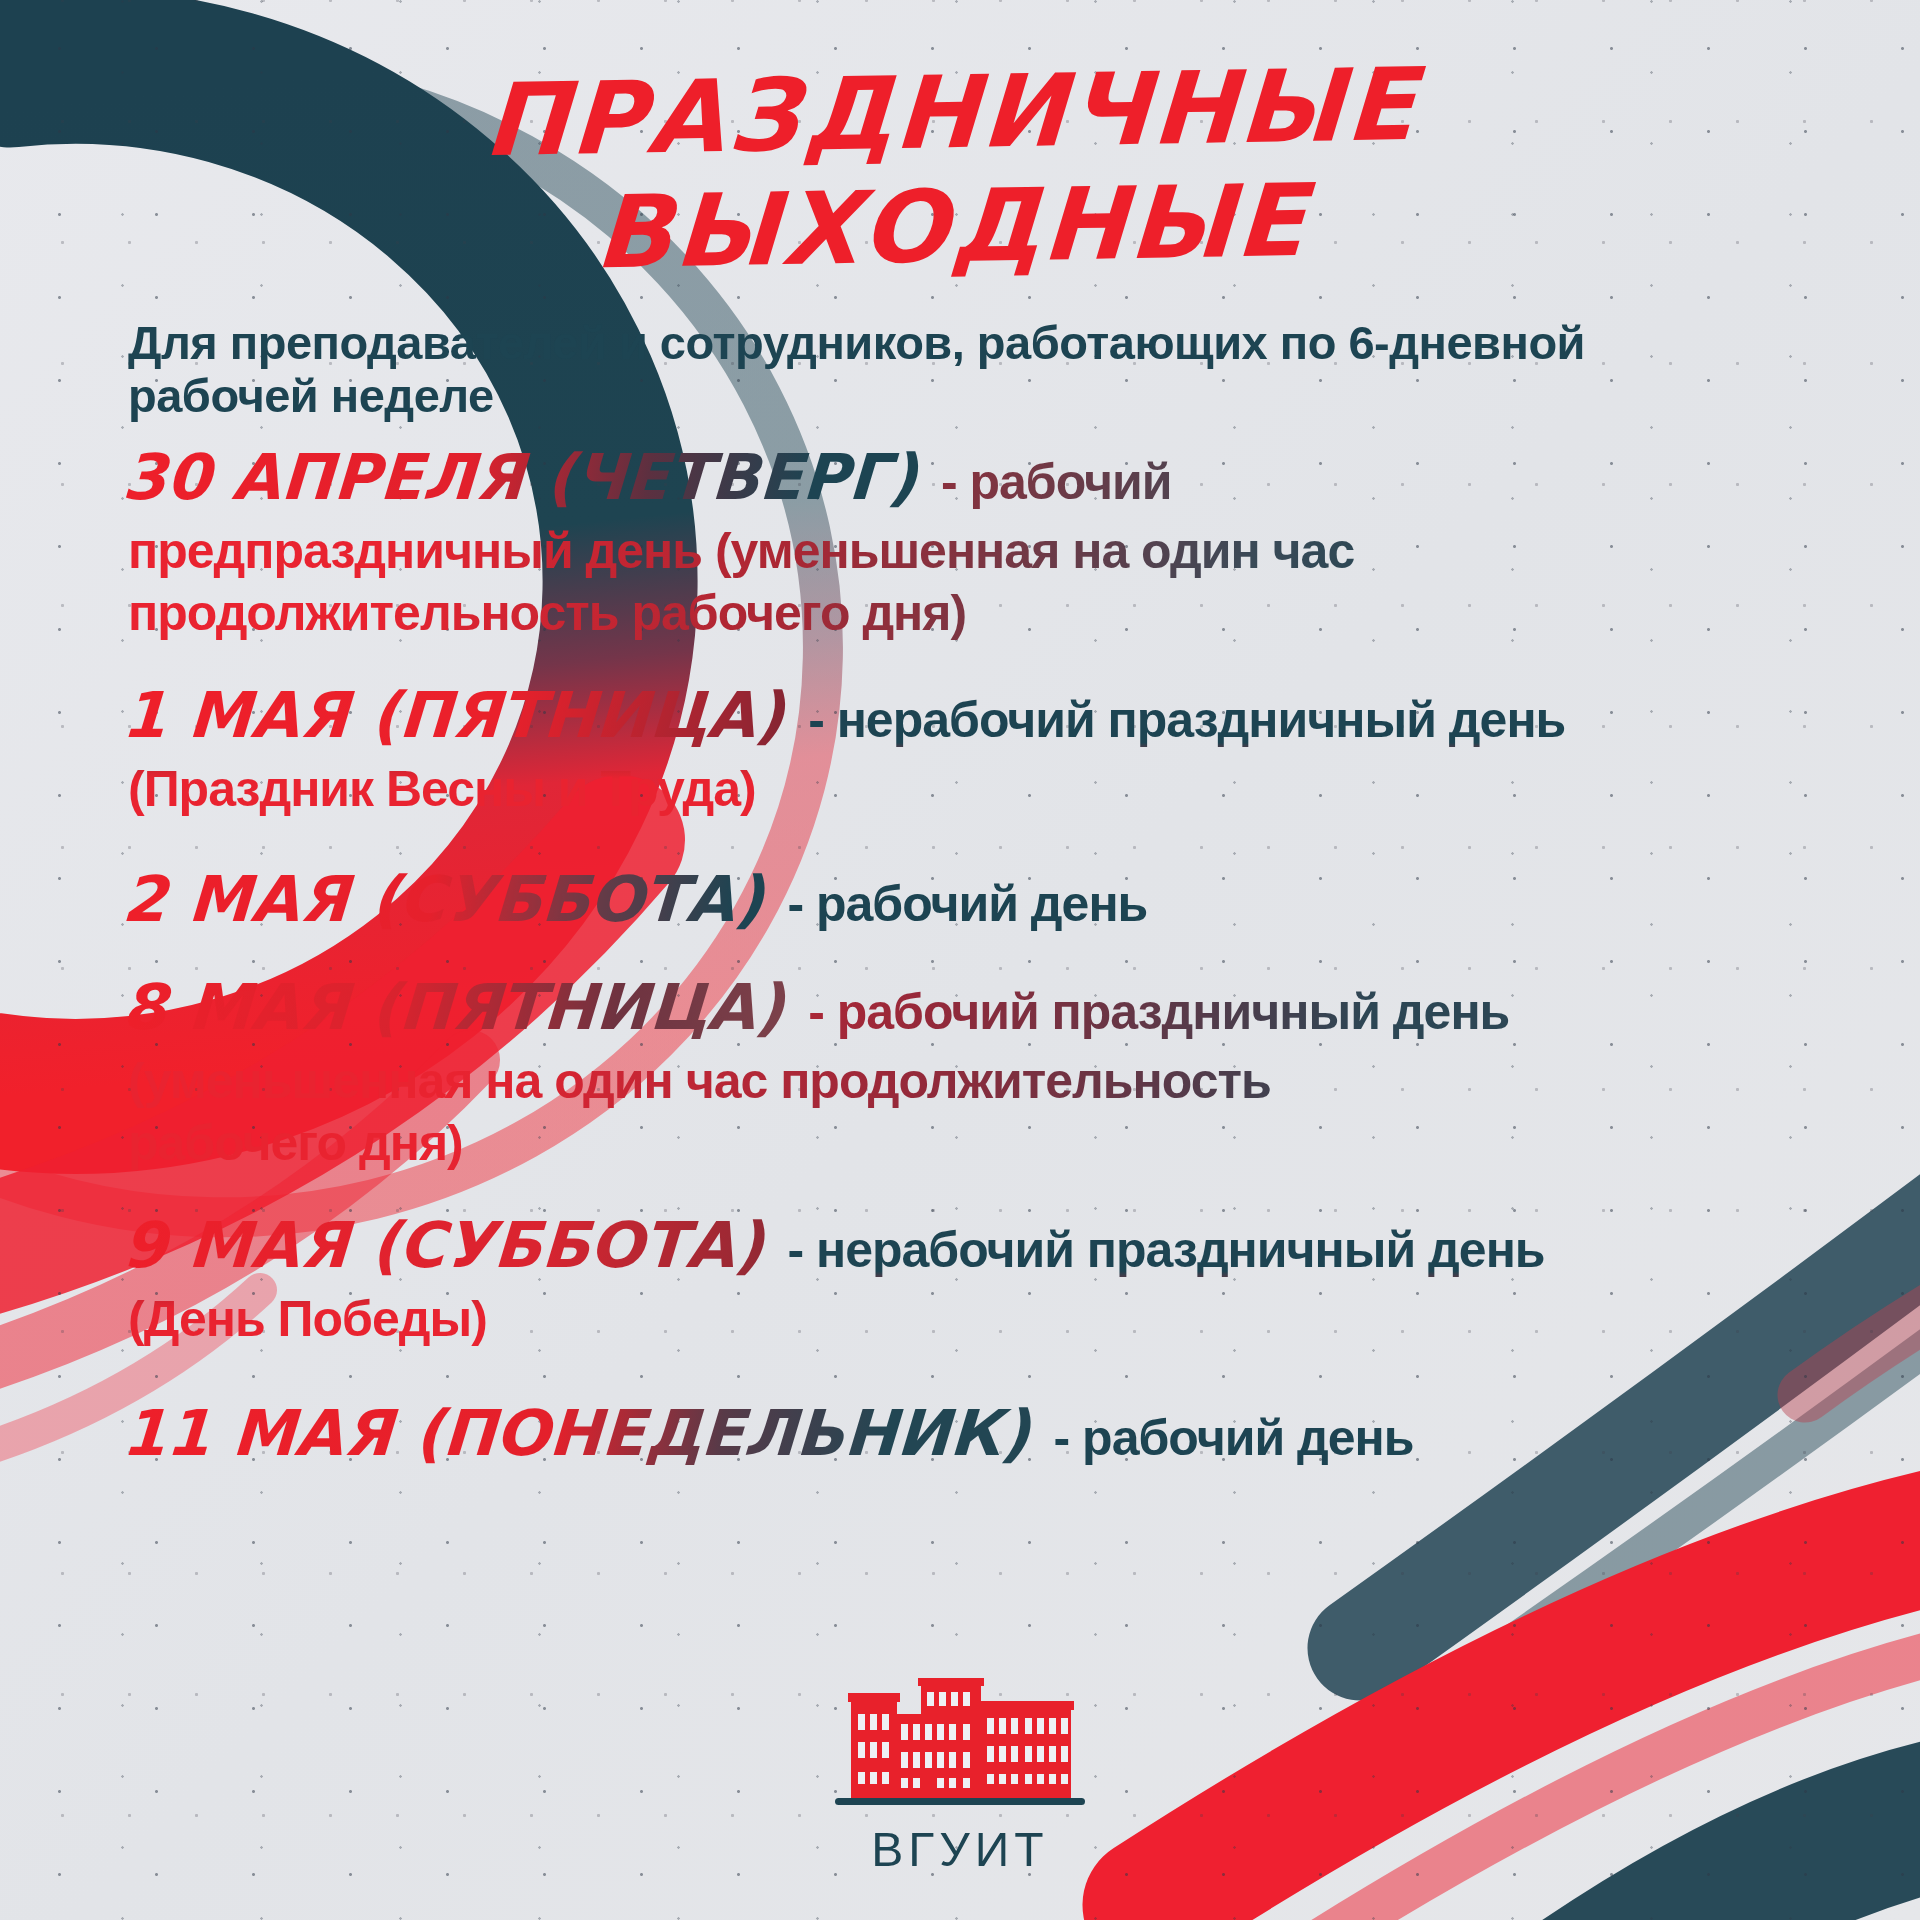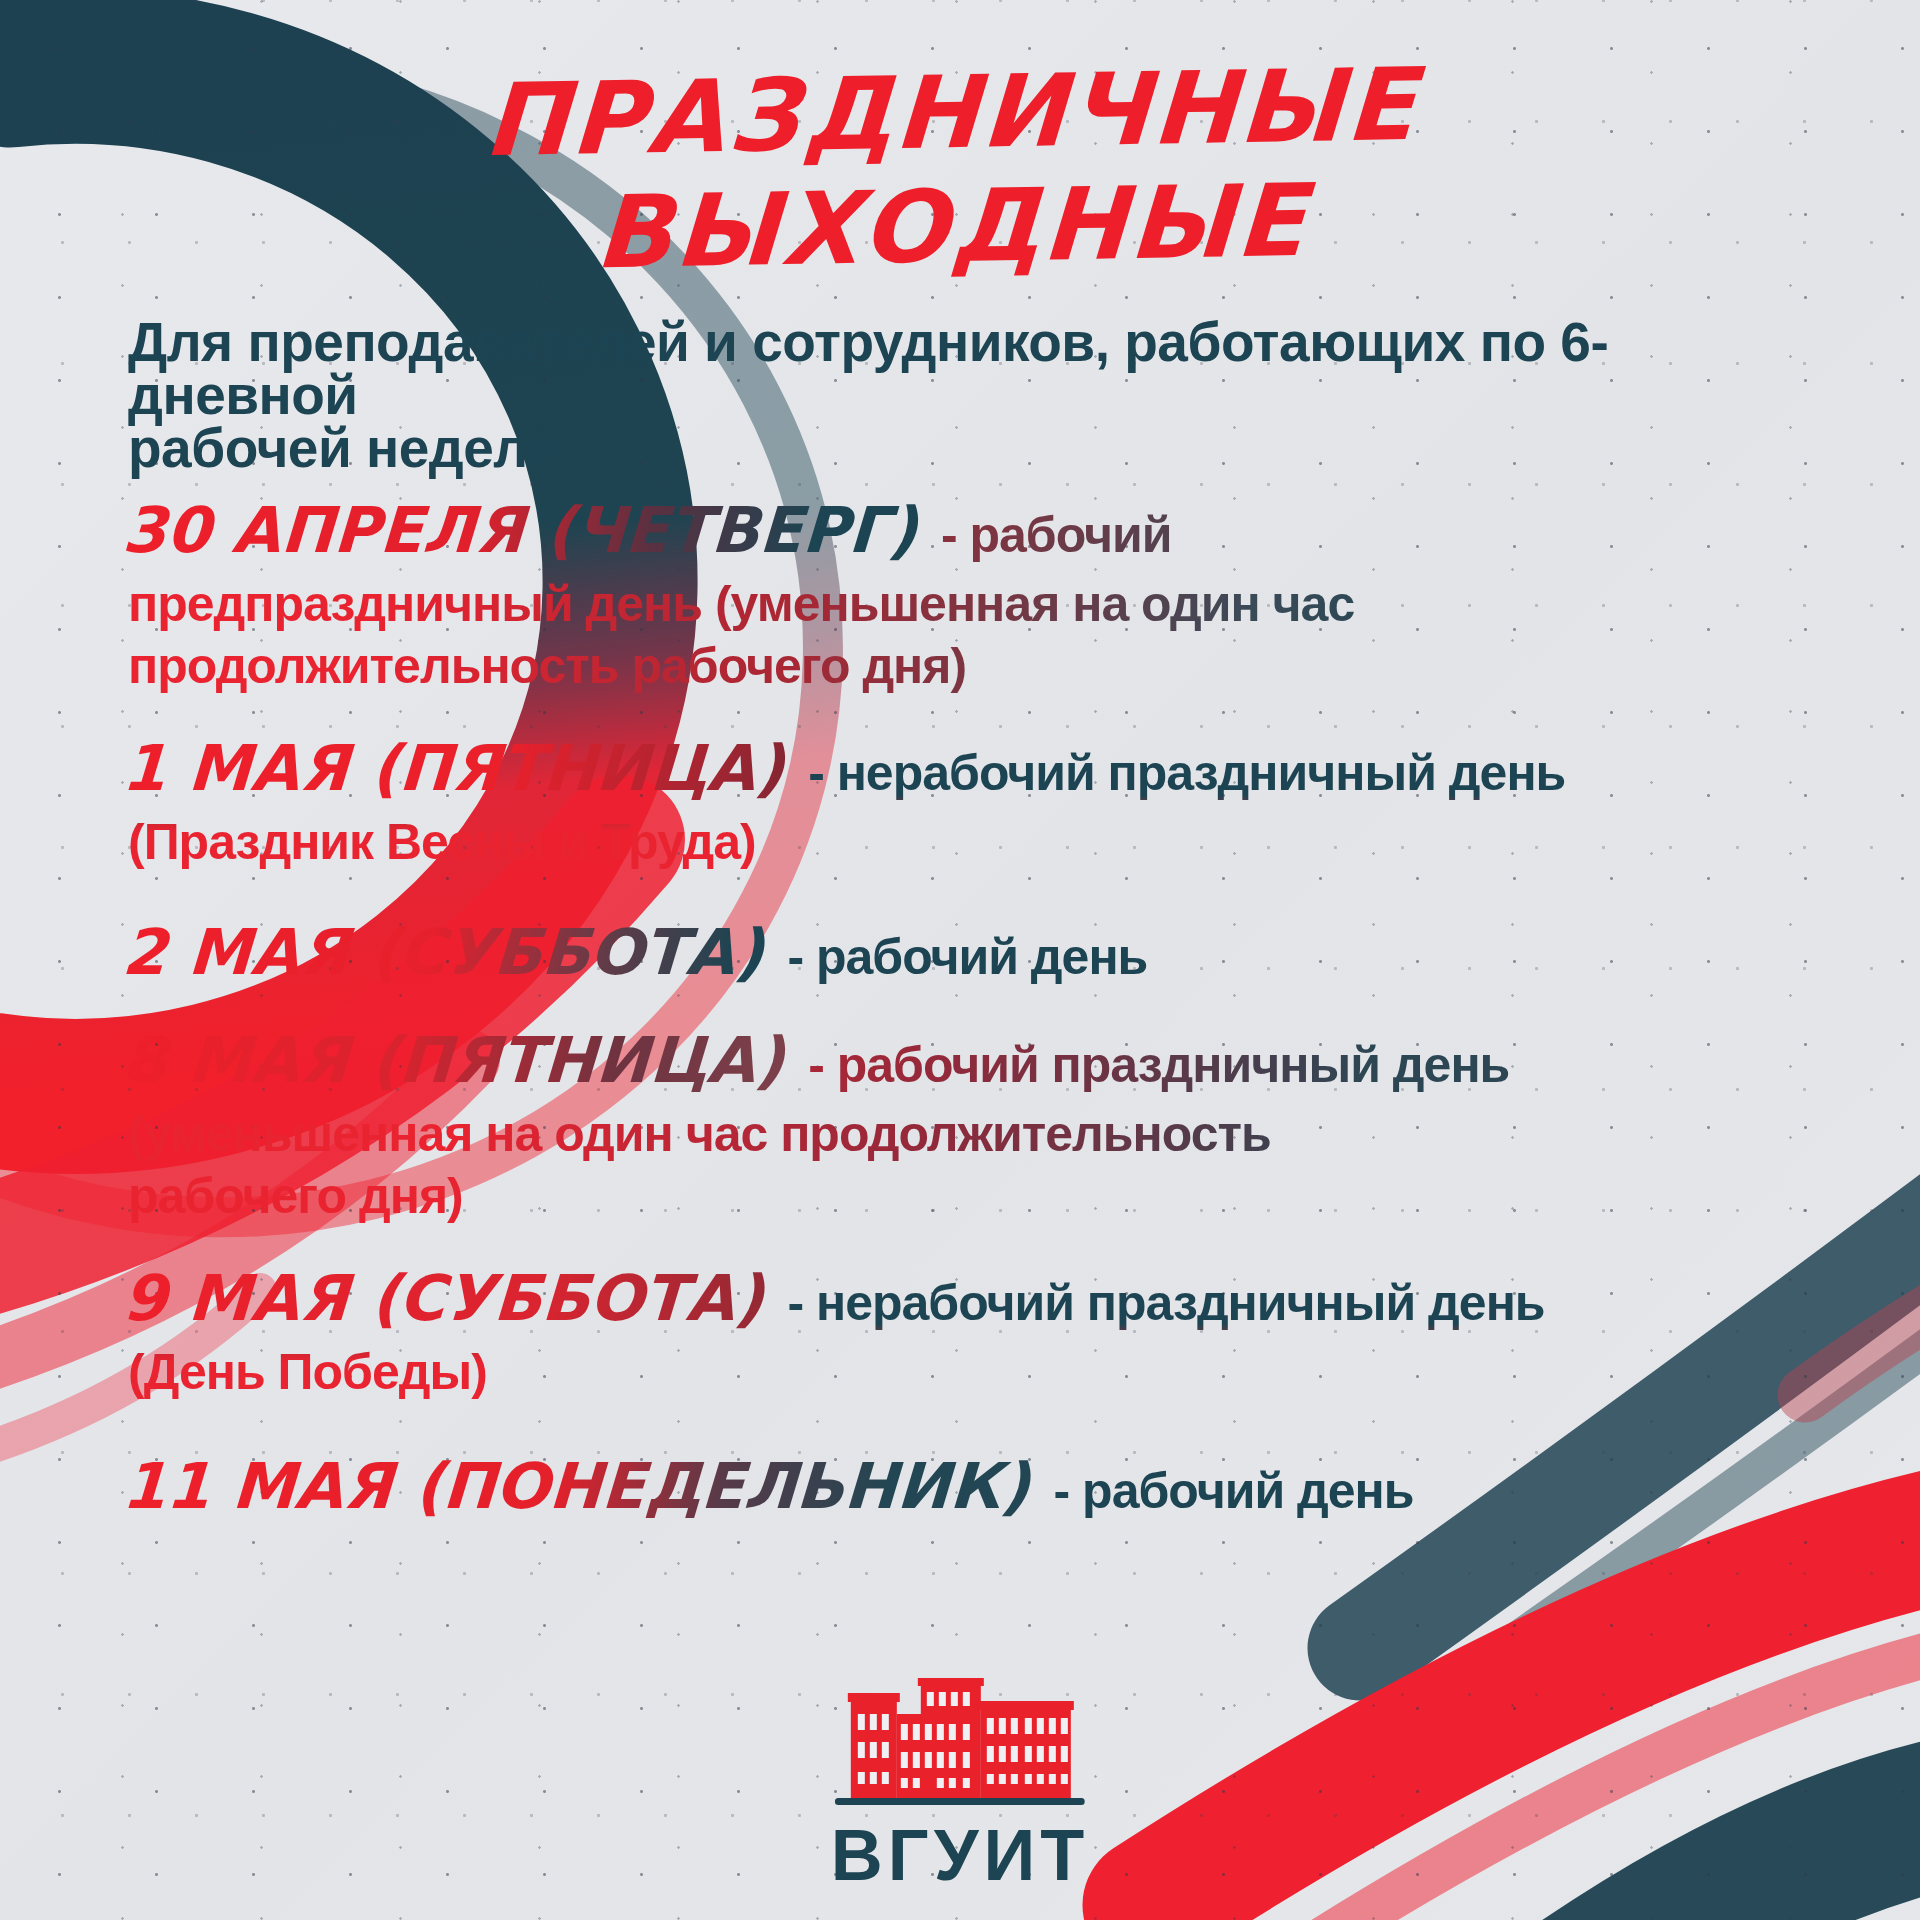--- a/index.html
+++ b/index.html
@@ -24,21 +24,21 @@
   .title{
     position:absolute;top:56px;left:0;width:100%;margin:0;text-align:center;z-index:2;
     color:#ee1f2a;font-family:"DejaVu Sans",sans-serif;font-style:italic;font-weight:800;
     font-size:100px;line-height:114px;letter-spacing:3px;
   }
   .title .tline{display:inline-block;transform:skewX(-7deg) rotate(-1deg)}
 
   .content{position:absolute;left:128px;top:316px;width:1700px;z-index:2}
   .subtitle{
     white-space:pre-line;margin:0;color:#1d4452;
-    font-size:55px;line-height:53px;font-weight:700;letter-spacing:-.5px;
+    font-size:47px;line-height:53px;font-weight:700;letter-spacing:-.5px;
   }
   .entry{white-space:pre-line;font-size:50px;line-height:62px;font-weight:700;letter-spacing:-1px}
   .entry.grad{-webkit-background-clip:text;background-clip:text;color:transparent}
   .e1{margin-top:14px;background-image:linear-gradient(103deg,#e92330 16%,#a82734 40%,#3a4a57 66%,#1d4452 80%)}
   .e2{margin-top:30px;background-image:linear-gradient(180deg,#1d4452 0%,#1d4452 47%,#c02531 60%,#e92330 72%)}
   .e3{margin-top:38px;color:#1d4452}
   .e4{margin-top:24px;background-image:linear-gradient(101deg,#e92330 20%,#93293a 47%,#2c4654 72%)}
   .e5{margin-top:30px;background-image:linear-gradient(180deg,#1d4452 0%,#1d4452 46%,#c02531 60%,#e92330 72%)}
   .e6{margin-top:42px;color:#1d4452}
   .date{
@@ -48,21 +48,21 @@
     -webkit-background-clip:text;background-clip:text;color:transparent;
   }
   .d1{background-image:linear-gradient(92deg,#ee1f2a 0%,#e2202c 42%,#5c3040 64%,#1d4452 84%)}
   .d2{background-image:linear-gradient(92deg,#ee1f2a 0%,#ea202b 55%,#a22532 86%,#7c2532 100%)}
   .d3{background-image:linear-gradient(92deg,#ee1f2a 0%,#e6202c 46%,#6b3a46 70%,#1d4452 92%)}
   .d4{background-image:linear-gradient(92deg,#ee1f2a 0%,#d8232e 40%,#6e3340 72%,#7e434c 100%)}
   .d5{background-image:linear-gradient(92deg,#ee1f2a 0%,#da2430 62%,#8c2a35 100%)}
   .d6{background-image:linear-gradient(92deg,#ee1f2a 0%,#e4202b 46%,#583a48 64%,#224653 82%)}
 
   .logo{position:absolute;top:1676px;left:50%;transform:translateX(-50%);text-align:center;z-index:2}
-  .logo-text{font-size:72px;font-weight:700;color:#1d4452;letter-spacing:5px;margin-top:2px}
+  .logo-text{font-size:48px;font-weight:400;color:#1d4452;letter-spacing:5px;margin-top:10px}
 </style>
 </head>
 <body>
 
 <div class="poster">
 
   <svg class="bg" viewBox="0 0 1920 1920" width="1920" height="1920">
     <defs>
       <linearGradient id="tl" gradientUnits="userSpaceOnUse" x1="260" y1="80" x2="360" y2="1060">
         <stop offset="0" stop-color="#1d4150"></stop>

